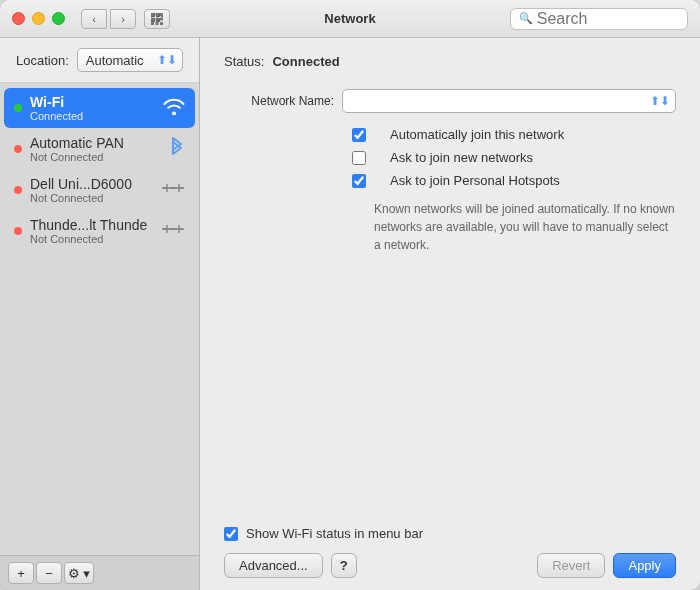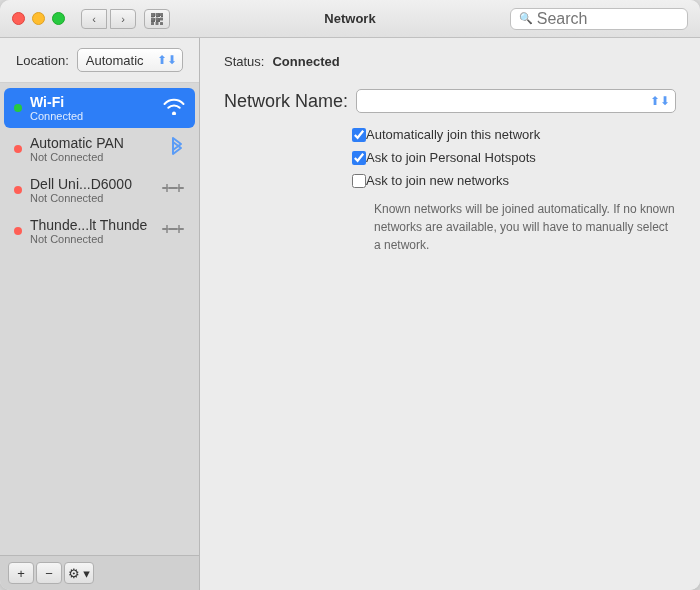--- a/index.html
+++ b/index.html
@@ -324,21 +324,21 @@
 
     
     .network-name-row {
       display: flex;
       align-items: center;
       margin-bottom: 14px;
       gap: 8px;
     }
 
     .field-label {
-      font-size: 18px;
+      font-size: 12px;
       color: #333;
       text-align: right;
       min-width: 110px;
     }
 
     .network-name-select-wrapper {
       flex: 1;
       position: relative;
     }
 
@@ -360,21 +360,21 @@
     .checkboxes-section {
       margin-left: 128px;
       display: flex;
       flex-direction: column;
       gap: 8px;
     }
 
     .checkbox-row {
       display: flex;
       align-items: center;
-      gap: 0;
+      gap: 24px;
     }
 
     .checkbox-input {
       width: 14px;
       height: 14px;
       accent-color: #2d7ef7;
       cursor: pointer;
       flex-shrink: 0;
     }
 
@@ -583,25 +583,38 @@
           <span class="select-arrow" style="color:#5b9cf6;">⬆⬇</span>
         </div>
       </div>
 
       <div class="checkboxes-section">
         <div class="checkbox-row">
           <input type="checkbox" class="checkbox-input" id="cb1" checked="" style="">
           <label class="checkbox-label" for="cb1">Automatically join this network</label>
         </div>
         <div class="checkbox-row">
+          <input type="checkbox" class="checkbox-input" id="cb3" style="">
+          <label class="checkbox-label" for="cb3">Ask to join new networks</label>
+        </div>
+        <div class="checkbox-row">
           <input type="checkbox" class="checkbox-input" id="cb2" checked="" style="">
           <label class="checkbox-label" for="cb2">Ask to join Personal Hotspots</label>
         </div>
-        <div class="checkbox-row">
-          <input type="checkbox" class="checkbox-input" id="cb3" style="">
-          <label class="checkbox-label" for="cb3">Ask to join new networks</label>
-        </div>
         <p class="helper-text">Known networks will be joined automatically. If no known networks are available, you will have to manually select a network.</p>
       </div>
 
+      <div class="bottom-section">
+        <div class="show-wifi-row">
+          <input type="checkbox" class="checkbox-input" id="cb4" checked="" style="">
+          <label class="checkbox-label" for="cb4">Show Wi-Fi status in menu bar</label>
+        </div>
+        <div class="bottom-buttons">
+          <button class="advanced-btn">Advanced...</button>
+          <button class="question-btn">?</button>
+          <div class="separator"></div>
+          <button class="revert-btn">Revert</button>
+          <button class="apply-btn">Apply</button>
+        </div>
+      </div>
     </div>
   </div>
 </div>
 
 </body></html>

